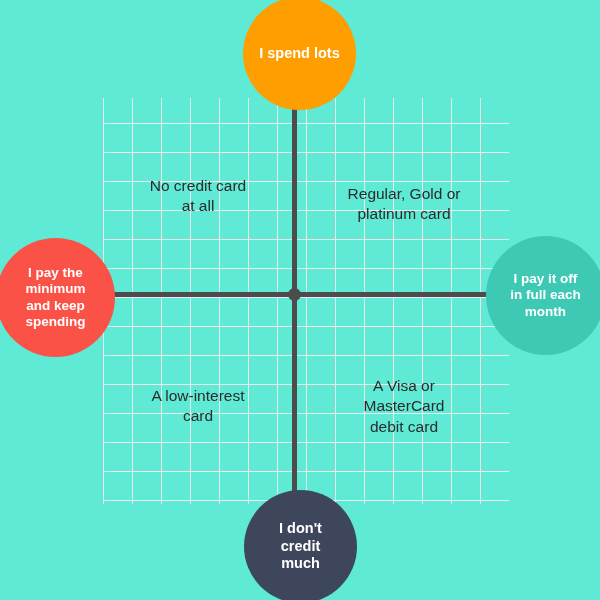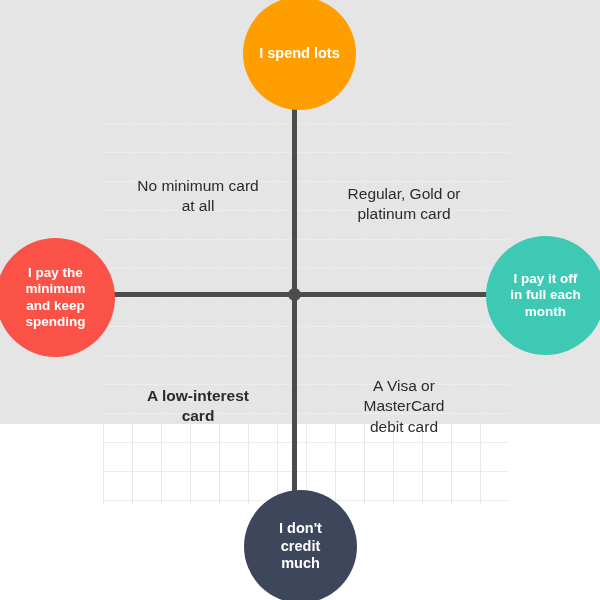--- a/index.html
+++ b/index.html
@@ -10,22 +10,22 @@
   body {
     width: 600px;
     height: 600px;
     font-family: "Liberation Sans", sans-serif;
     overflow: hidden;
   }
 
   #matrix-canvas {
     position: relative;
     width: 600px;
-    height: 424px;
-    background: #e5e5e5;
+    height: 600px;
+    background: #5eead4;
   }
 
   
   .grid-area {
     position: absolute;
     left: 103px;
     top: 98px;
     width: 406px;
     height: 406px;
     background-image:
@@ -118,21 +118,21 @@
   .quad-label {
     position: absolute;
     color: #2b2b2b;
     font-size: 15.5px;
     line-height: 1.32;
     text-align: center;
     white-space: pre-line;
   }
   .quad-tl { left: 108px; top: 176px; width: 180px; }
   .quad-tr { left: 312px; top: 184px; width: 184px; }
-  .quad-bl { left: 108px; top: 386px; width: 180px; font-weight: bold; }
+  .quad-bl { left: 108px; top: 386px; width: 180px; }
   .quad-br { left: 312px; top: 376px; width: 184px; text-align: center; }
 </style>
 </head>
 <body>
 
 <div id="matrix-canvas">
 
   <div class="grid-area"></div>
 
   <div class="axis-h"></div>
@@ -155,21 +155,21 @@
 and keep
 spending</span>
   </div>
 
   <div class="pole pole-right">
     <span class="pole-text">I pay it off
 in full each
 month</span>
   </div>
 
-  <div class="quad-label quad-tl">No minimum card
+  <div class="quad-label quad-tl">No credit card
 at all</div>
   <div class="quad-label quad-tr">Regular, Gold or
 platinum card</div>
   <div class="quad-label quad-bl">A low-interest
 card</div>
   <div class="quad-label quad-br">A Visa or
 MasterCard
 debit card</div>
 
 </div>

